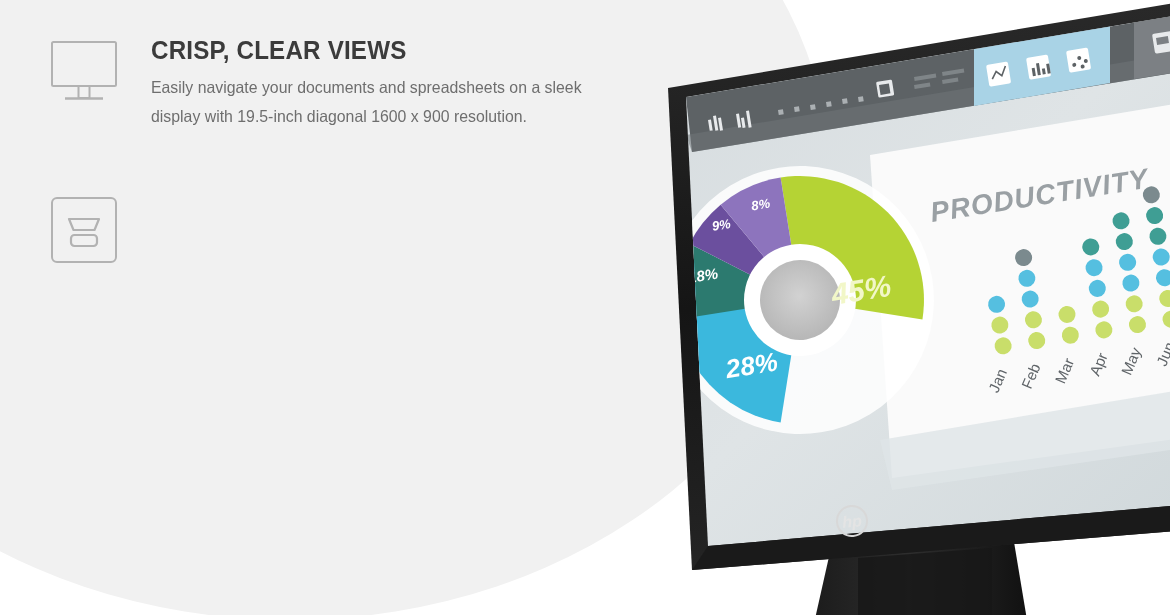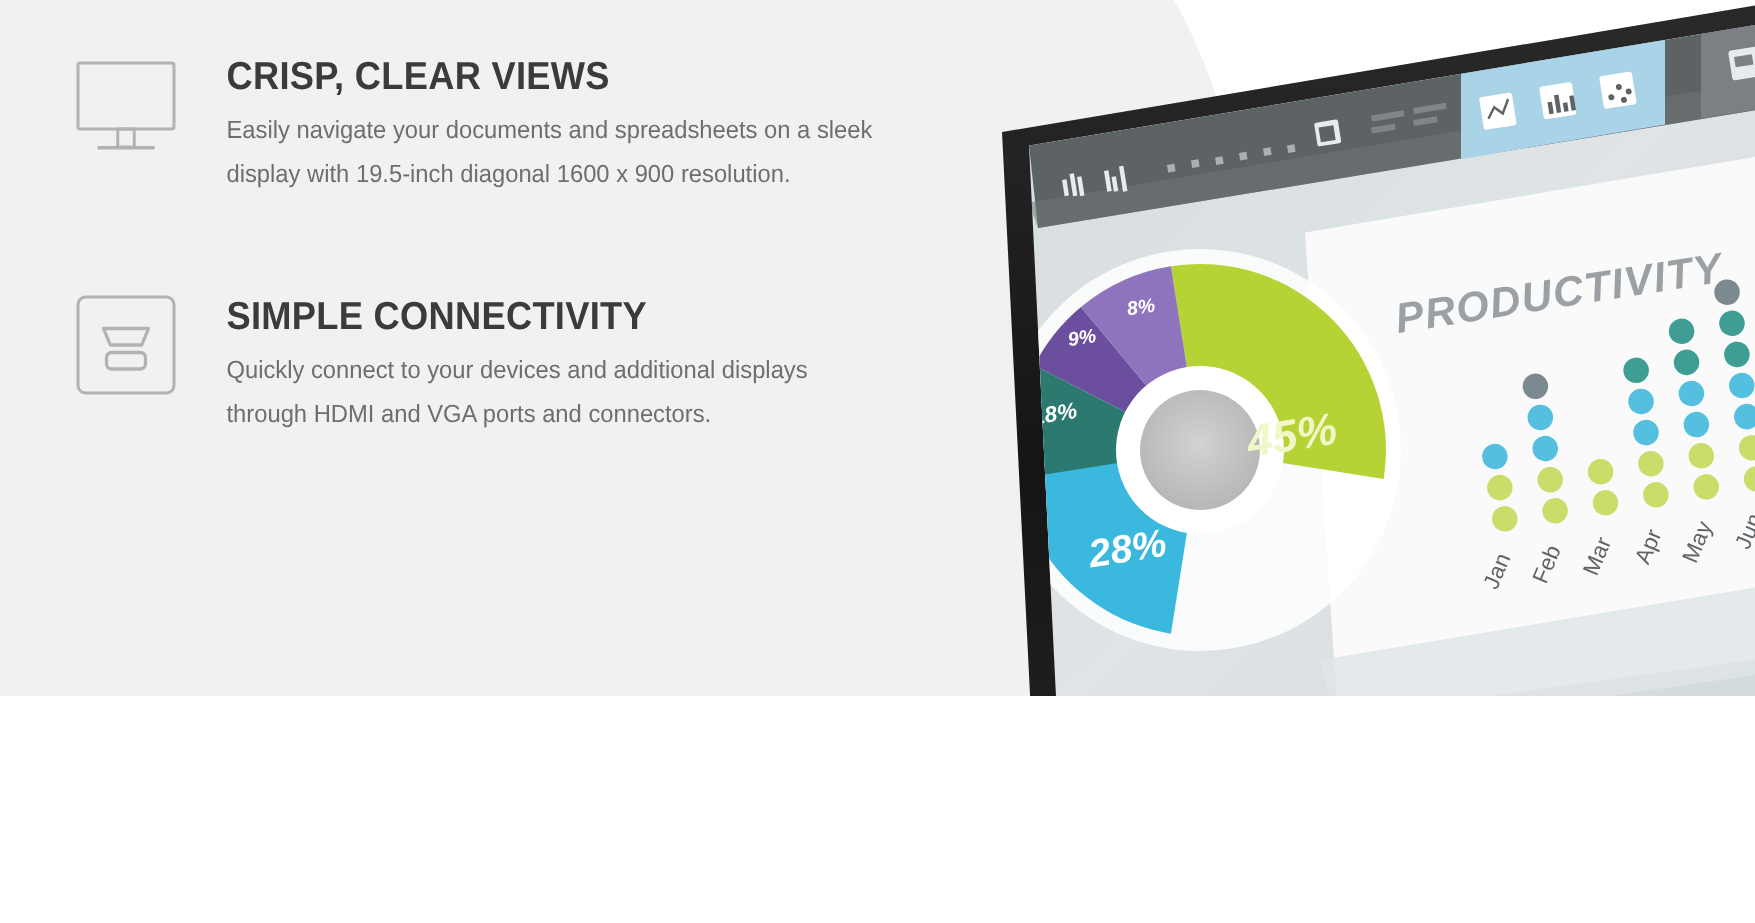--- a/index.html
+++ b/index.html
@@ -3,21 +3,21 @@
 <meta charset="utf-8">
 <style>
   html,body{margin:0;padding:0;}
   body{
     width:1170px;height:615px;
     background:#ffffff;
     font-family:"Liberation Sans", sans-serif;
     overflow:hidden;
     position:relative;
   }
-  #stage{position:absolute;left:0;top:0;width:1170px;height:464px;overflow:hidden;background:#ffffff;}
+  #stage{position:absolute;left:0;top:0;width:1170px;height:615px;overflow:hidden;background:#ffffff;}
 
   
   .bg-blob{
     position:absolute;
     left:-250px;top:-260px;
     width:1080px;height:880px;
     border-radius:50%;
     background:#f1f1f1;
     z-index:0;
   }
@@ -93,24 +93,20 @@
       </div>
     </div>
 
     <div class="feature f2">
       <div class="ficon">
         <svg width="74" height="74" viewBox="0 0 74 74" aria-hidden="true">
           <rect x="5" y="5" width="64" height="64" rx="5" fill="none" stroke="#b2b2b2" stroke-width="2"></rect>
           <path d="M22 26 H52 L47.5 37 H26.5 Z" fill="none" stroke="#b2b2b2" stroke-width="2.2" stroke-linejoin="round"></path>
           <rect x="24" y="42" width="26" height="11" rx="3.5" fill="none" stroke="#b2b2b2" stroke-width="2.2"></rect>
         </svg>
-      </div>
-      <div class="ftext">
-        <h2 class="fhead">SIMPLE CONNECTIVITY</h2>
-        <p class="fbody">Quickly connect to your devices and additional displays through HDMI and VGA ports and connectors.</p>
       </div>
     </div>
 
   </div>
 
   <div class="monitor-wrap">
     <svg width="700" height="680" viewBox="0 0 700 680" aria-hidden="true">
       <defs>
         <clipPath id="screenClip">
           <polygon points="146,127 700,35 700,530 168,576"></polygon>

